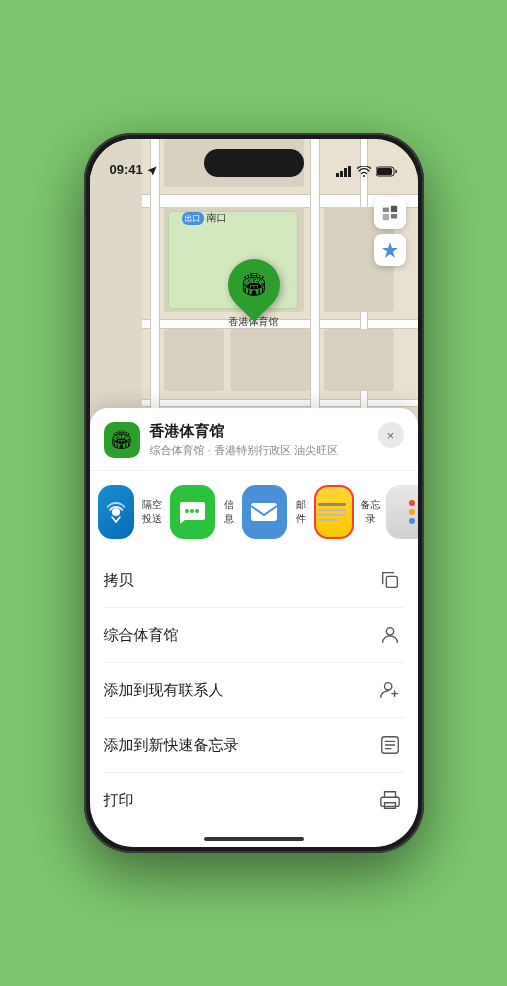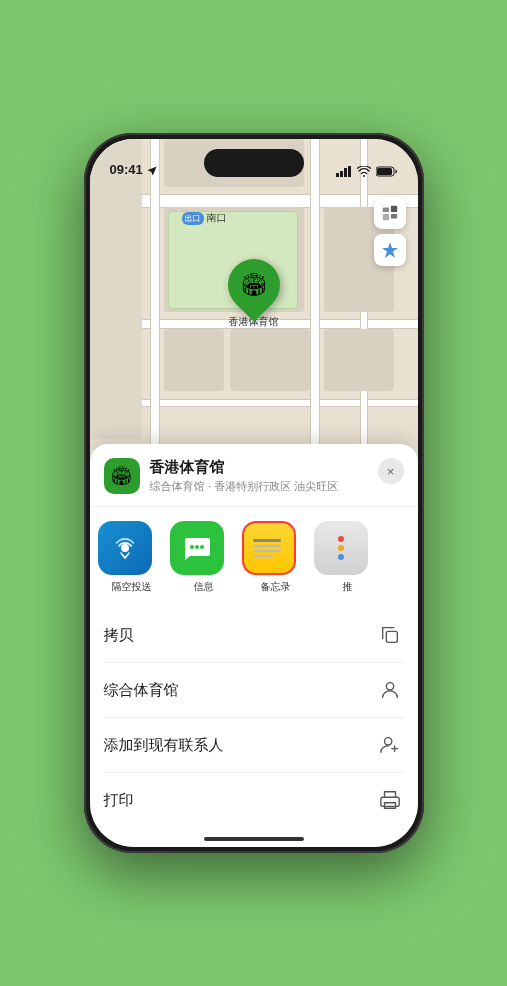--- a/index.html
+++ b/index.html
@@ -266,21 +266,22 @@
     
     .share-row {
       display: flex;
       padding: 14px 8px 14px;
       gap: 4px;
       overflow: hidden;
     }
 
     .share-item {
       display: flex;
-      flex-direction: column;
+      flex-direction: row;
+      align-items: center;
       gap: 5px;
       width: 68px;
       flex-shrink: 0;
     }
 
     .share-icon-wrap {
       width: 54px;
       height: 54px;
       border-radius: 14px;
       display: flex;
@@ -490,20 +491,29 @@
             <svg width="30" height="28" viewBox="0 0 30 28" fill="white">
               <path d="M4 4h22c1.1 0 2 .9 2 2v14c0 1.1-.9 2-2 2H8l-5 4V6c0-1.1.9-2 2-2z" fill="white"></path>
               <circle cx="10" cy="13" r="2" fill="#2dc23e"></circle>
               <circle cx="15" cy="13" r="2" fill="#2dc23e"></circle>
               <circle cx="20" cy="13" r="2" fill="#2dc23e"></circle>
             </svg>
           </div>
           <span class="share-label">信息</span>
         </div>
 
+        <div class="share-item">
+          <div class="share-icon-wrap mail">
+            <svg width="30" height="24" viewBox="0 0 30 24" fill="none">
+              <rect x="2" y="3" width="26" height="18" rx="3" fill="white"></rect>
+              <path d="M2 6l13 9 13-9" stroke="#4a90d9" stroke-width="2" fill="none"></path>
+            </svg>
+          </div>
+          <span class="share-label">邮件</span>
+        </div>
 
         <div class="share-item">
           <div class="share-icon-wrap notes">
             <div class="notes-lines">
               <div class="notes-line" style="width:28px;height:3px;background:#888;border-radius:1px;"></div>
               <div class="notes-line" style="width:28px;height:2px;background:#bbb;border-radius:1px;"></div>
               <div class="notes-line" style="width:28px;height:2px;background:#bbb;border-radius:1px;"></div>
               <div class="notes-line" style="width:20px;height:2px;background:#bbb;border-radius:1px;"></div>
             </div>
           </div>
@@ -548,20 +558,29 @@
           <span class="action-text">添加到现有联系人</span>
           <div class="action-icon">
             <svg width="22" height="22" viewBox="0 0 24 24" fill="none" stroke="#555" stroke-width="1.5">
               <circle cx="10" cy="8" r="4"></circle>
               <path d="M2 20c0-4 3.6-7 8-7" stroke-linecap="round"></path>
               <path d="M17 13v6M14 16h6" stroke-linecap="round"></path>
             </svg>
           </div>
         </div>
 
+        <div class="action-item">
+          <span class="action-text">添加到新快速备忘录</span>
+          <div class="action-icon">
+            <svg width="22" height="22" viewBox="0 0 24 24" fill="none" stroke="#555" stroke-width="1.5">
+              <rect x="3" y="3" width="18" height="18" rx="3"></rect>
+              <path d="M7 8h10M7 12h10M7 16h6" stroke-linecap="round"></path>
+            </svg>
+          </div>
+        </div>
 
         <div class="action-item" style="border-bottom:none;">
           <span class="action-text">打印</span>
           <div class="action-icon">
             <svg width="22" height="22" viewBox="0 0 24 24" fill="none" stroke="#555" stroke-width="1.5">
               <path d="M6 9V3h12v6"></path>
               <rect x="2" y="9" width="20" height="10" rx="2"></rect>
               <path d="M6 15h12v6H6z"></path>
             </svg>
           </div>

